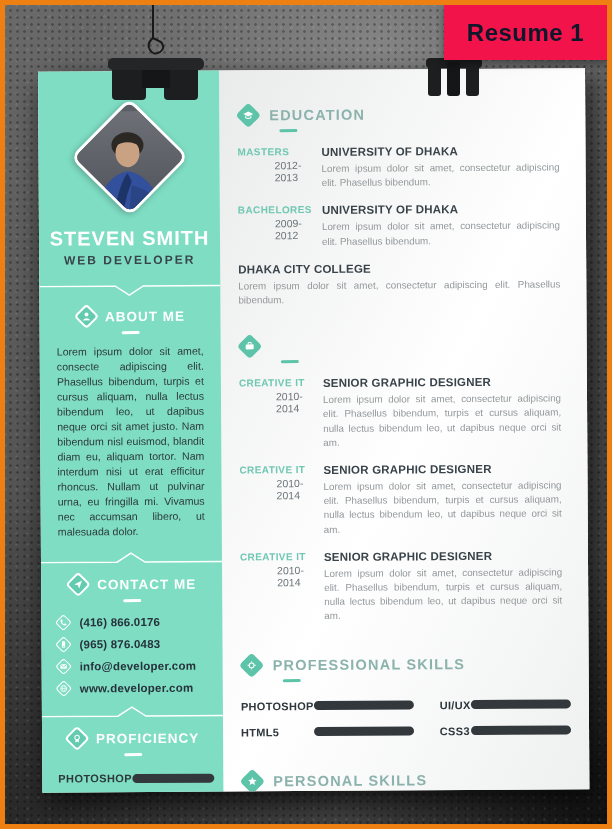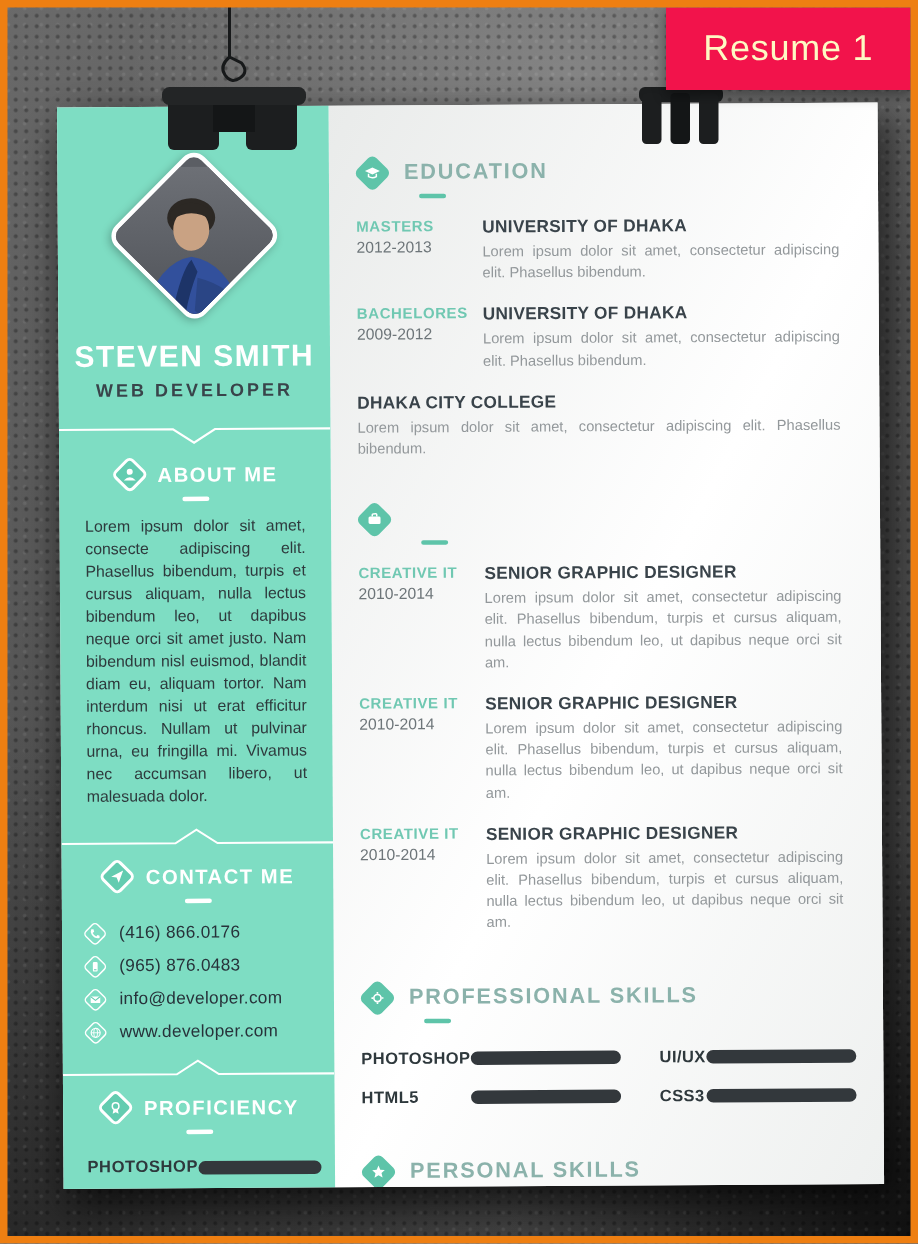--- a/index.html
+++ b/index.html
@@ -51,58 +51,58 @@
   .sb-title{color:#fff;font-size:13.5px;font-weight:700;letter-spacing:1px;}
   .sb-underline{width:18px;height:3px;background:#fff;border-radius:2px;margin:4px auto 0 auto;}
 
   .about-text{margin:10px 17px 12px 17px;font-size:10.6px;line-height:1.42;color:#2e3a3d;text-align:justify;font-weight:500;}
 
   .contact-list{margin:12px 0 10px 14px;}
   .contact-row{display:flex;align-items:center;gap:9px;margin-bottom:7px;}
   .c-dmd{width:15px;height:15px;position:relative;flex:none;}
   .c-dmd .shape{position:absolute;inset:1.5px;border:1.4px solid #fff;border-radius:3px;transform:rotate(45deg);}
   .c-dmd svg{position:absolute;inset:0;margin:auto;display:block;}
-  .contact-val{font-size:11.5px;font-weight:400;color:#27323a;letter-spacing:.2px;}
+  .contact-val{font-size:11.5px;font-weight:700;color:#27323a;letter-spacing:.2px;}
 
   .sb-skills{margin:16px 14px 0 16px;}
   .sb-skill{display:flex;align-items:center;justify-content:space-between;margin-bottom:19px;}
   .sb-skill-label{font-size:11px;font-weight:800;color:#2e383c;letter-spacing:.4px;}
   .bar{height:9px;border-radius:5px;background:#33383c;overflow:hidden;position:relative;flex:none;}
   .sb-bar{width:82px;}
   .bar-fill{height:100%;border-radius:5px;}
   .sb-bar .bar-fill{background:#f6fefb;}
   .m-head{display:flex;align-items:center;gap:10px;margin:34px 0 0 18px;}
   .m-dmd{width:22px;height:22px;position:relative;flex:none;}
   .m-dmd .shape{position:absolute;inset:2px;background:#5ec4a9;border-radius:4px;transform:rotate(45deg);}
   .m-dmd svg{position:absolute;inset:0;margin:auto;display:block;}
   .m-title{font-size:14.5px;font-weight:800;color:#8bb2ab;letter-spacing:1.2px;}
   .m-underline{width:18px;height:3px;background:#5ec4a9;border-radius:2px;margin:3px 0 0 60px;}
 
   .entry{display:flex;margin:14px 0 0 18px;padding-right:26px;}
   .entry-left{width:84px;flex:none;}
   .entry-label{font-size:10px;font-weight:800;color:#70c8b2;letter-spacing:.4px;}
-  .entry-years{font-size:10.5px;color:#6d7579;margin-top:2px;}
+  .entry-years{font-size:10.5px;color:#6d7579;margin-top:2px;margin-left:37px;}
   .entry-right{flex:1;}
   .entry-title{font-size:11.5px;font-weight:800;color:#39434a;letter-spacing:.2px;}
   .entry-desc{font-size:9.8px;color:#93989b;line-height:1.45;margin-top:4px;text-align:justify;}
 
   .skill-grid{display:grid;grid-template-columns:1fr 1fr;column-gap:26px;row-gap:14px;margin:18px 26px 0 18px;}
   .m-skill{display:flex;align-items:center;justify-content:space-between;}
   .m-skill-label{font-size:11px;font-weight:800;color:#2e383c;letter-spacing:.3px;}
   .m-bar{width:100px;}
   .m-bar .bar-fill{background:#6fc3a8;}
 
   
   .clip{position:absolute;z-index:30;}
   .badge{
     position:absolute;top:5px;right:5px;width:163px;height:55px;z-index:50;
     background:#f2134b;display:flex;align-items:center;justify-content:center;
     box-shadow:0 3px 8px rgba(0,0,0,.4);
   }
-  .badge-label{color:#fef9c3;font-size:24px;font-weight:400;letter-spacing:.5px;}
+  .badge-label{color:#0f172a;font-size:24px;font-weight:700;letter-spacing:.5px;}
 </style>
 </head>
 <body>
 
 <div class="wall"></div>
 
 <svg class="clip" style="left:120px;top:0;width:80px;height:72px;" viewBox="0 0 80 72">
   <path d="M33 0 L33 38 Q26 44 30 50 Q34 56 40 52 Q46 48 41 42 L33 38" fill="none" stroke="#17191a" stroke-width="2"></path>
 </svg>
 

